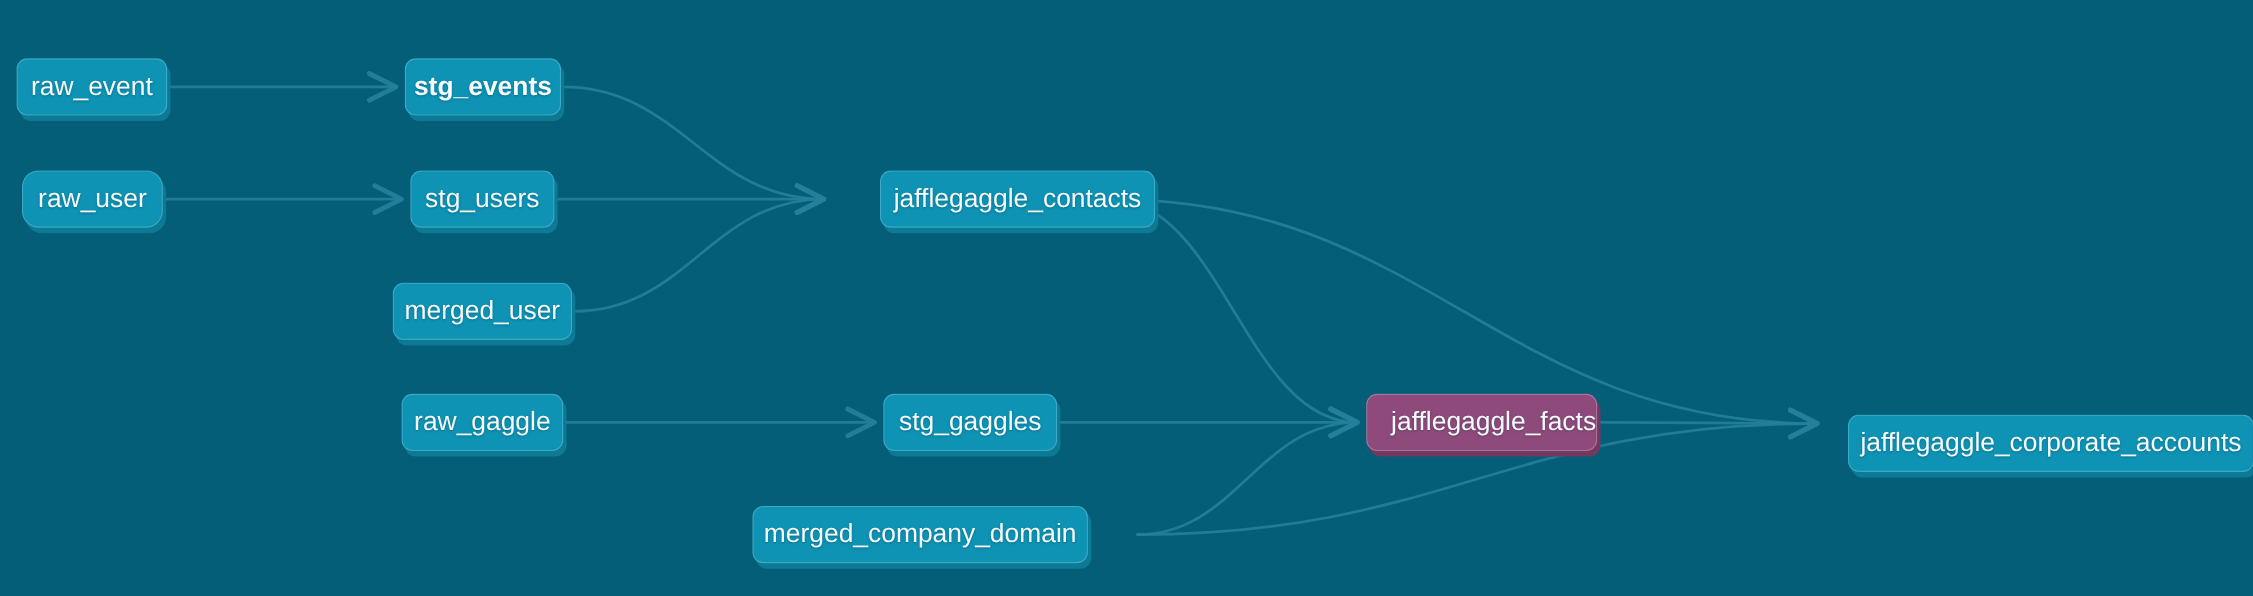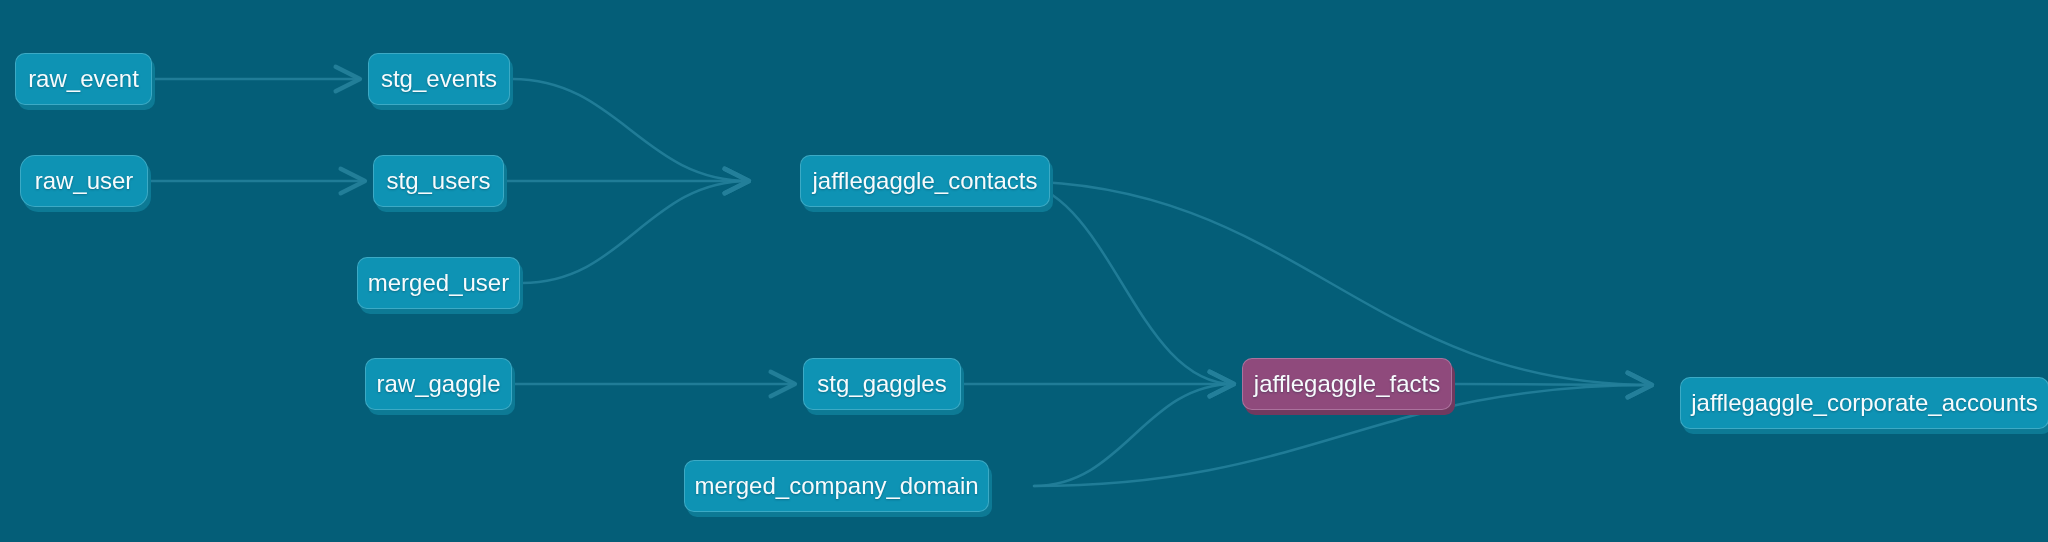--- a/index.html
+++ b/index.html
@@ -52,20 +52,21 @@
     line-height: 49px;
     text-align: center;
     white-space: nowrap;
     cursor: pointer;
     text-shadow: 0 1px 2px rgba(0,40,55,0.35);
   }
   .node.selected {
     background: var(--node-fill-sel);
     box-shadow: 3px 5px 0 var(--node-shadow-sel);
     border-color: rgba(240,210,235,0.3);
+    text-align: right;
   }
   .node span { display: inline-block; }
 </style>
 </head>
 <body>
 
 <div class="canvas">
   <svg class="edge-layer" id="edge-layer" width="2048" height="542" viewBox="0 0 2048 542" xmlns="http://www.w3.org/2000/svg">
     <defs>
       <marker id="arrow" viewBox="0 0 12 12" refX="10.5" refY="6" markerWidth="13" markerHeight="13" orient="auto-start-reverse">
@@ -83,21 +84,21 @@
         <path class="edge" d="M 963 384 C 1084.95 384, 1112.05 384, 1234 384" marker-end="url(#arrow)"></path>
         <path class="edge" d="M 1034 486 C 1124 486, 1144 384, 1234 384" marker-end="url(#arrow)"></path>
         <path class="edge" d="M 1009 181 C 1298.35 181, 1362.65 385, 1652 385" marker-end="url(#arrow)"></path>
         <path class="edge" d="M 1034 486 C 1312.1 486, 1373.9 385, 1652 385" marker-end="url(#arrow)"></path>
         <path class="edge" d="M 1454 384 C 1543.1 384, 1562.9 385, 1652 385" marker-end="url(#arrow)"></path>
       </g>
   </svg>
   <div id="nodes">
       <div class="node" style="left: 15px; top: 53px; width: 137px;"><span>raw_event</span></div>
       <div class="node" style="left: 20px; top: 155px; width: 128px; border-radius: 15px;"><span>raw_user</span></div>
-      <div class="node" style="left: 368px; top: 53px; width: 142px;"><span>stg_events</span></div>
+      <div class="node" style="left: 368px; top: 53px; width: 142px; font-weight: bold;"><span>stg_events</span></div>
       <div class="node" style="left: 373px; top: 155px; width: 131px;"><span>stg_users</span></div>
       <div class="node" style="left: 357px; top: 257px; width: 163px;"><span>merged_user</span></div>
       <div class="node" style="left: 365px; top: 358px; width: 147px;"><span>raw_gaggle</span></div>
       <div class="node" style="left: 800px; top: 155px; width: 250px;"><span>jafflegaggle_contacts</span></div>
       <div class="node" style="left: 803px; top: 358px; width: 158px;"><span>stg_gaggles</span></div>
       <div class="node" style="left: 684px; top: 460px; width: 305px;"><span>merged_company_domain</span></div>
       <div class="node selected" style="left: 1242px; top: 358px; width: 210px;"><span>jafflegaggle_facts</span></div>
       <div class="node" style="left: 1660px; top: 377px; width: 369px; margin-left: 20px;"><span>jafflegaggle_corporate_accounts</span></div>
     </div>
 </div>

